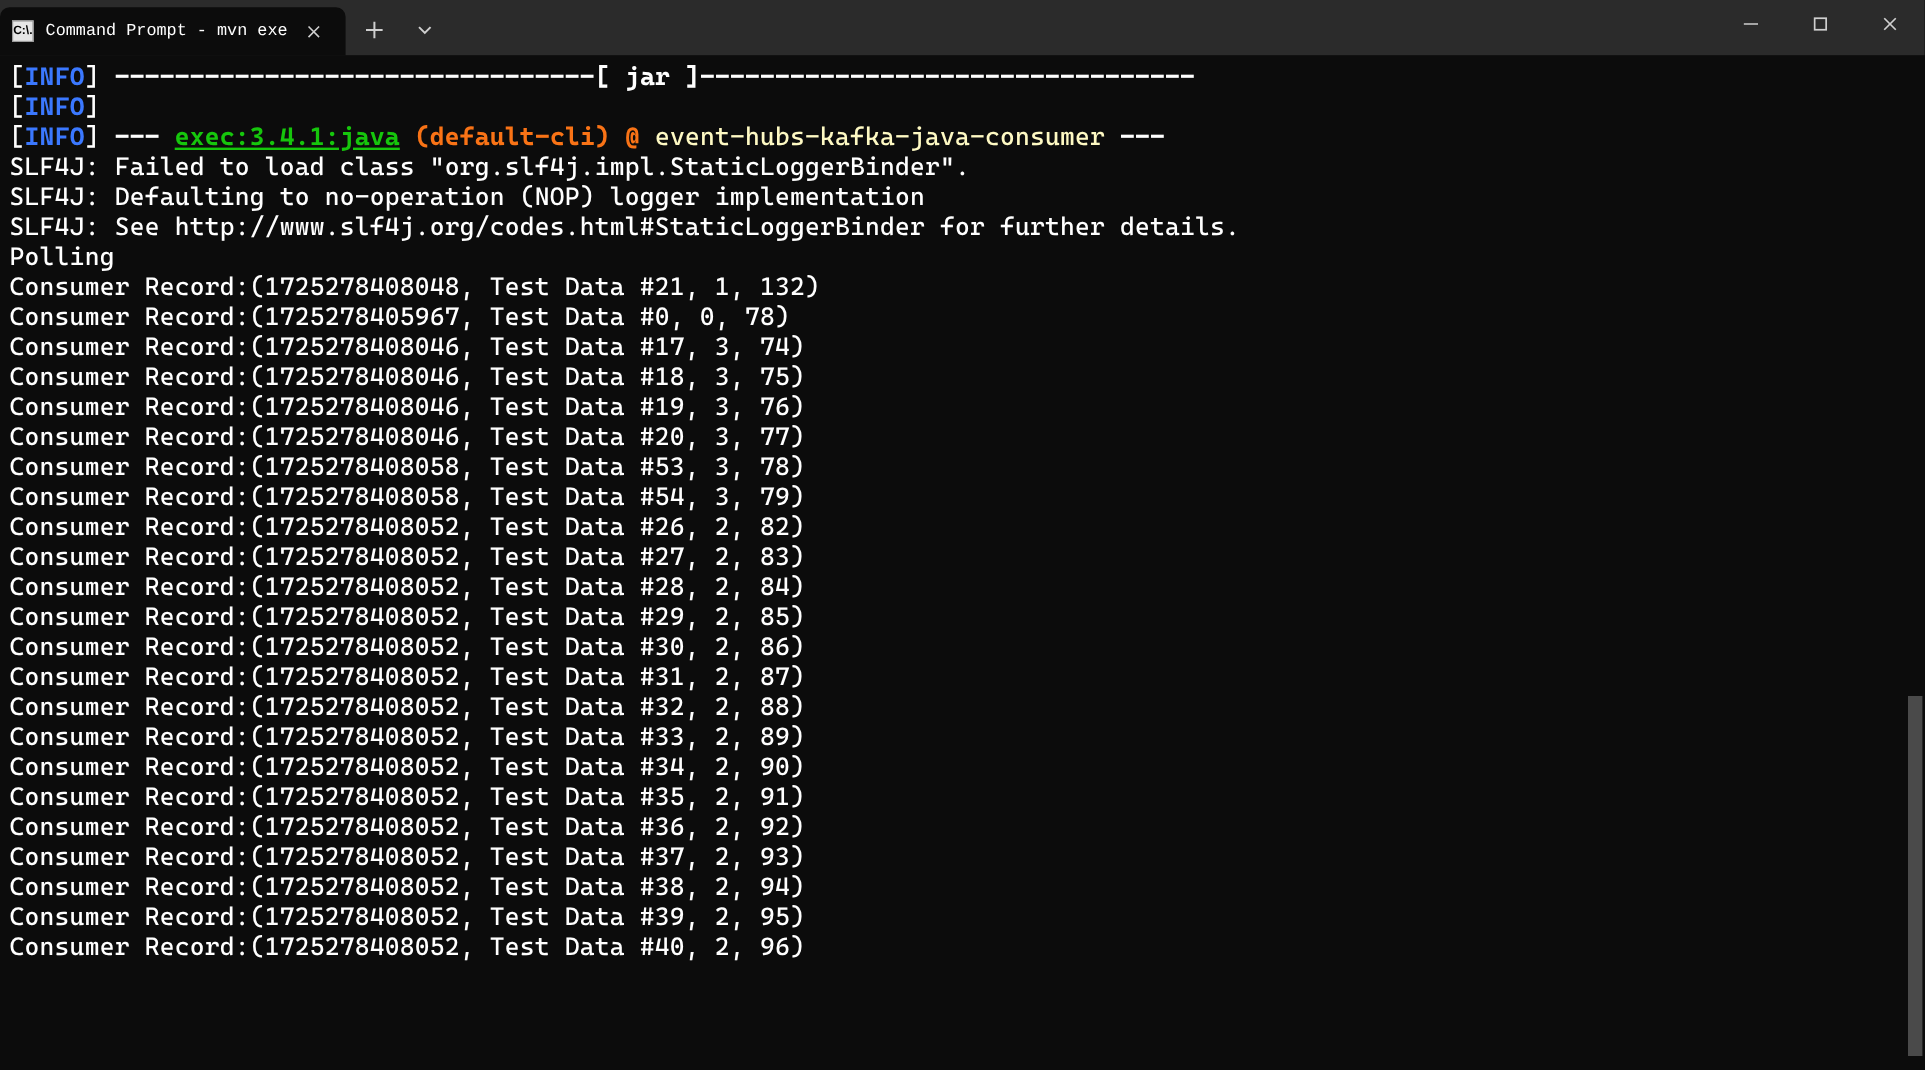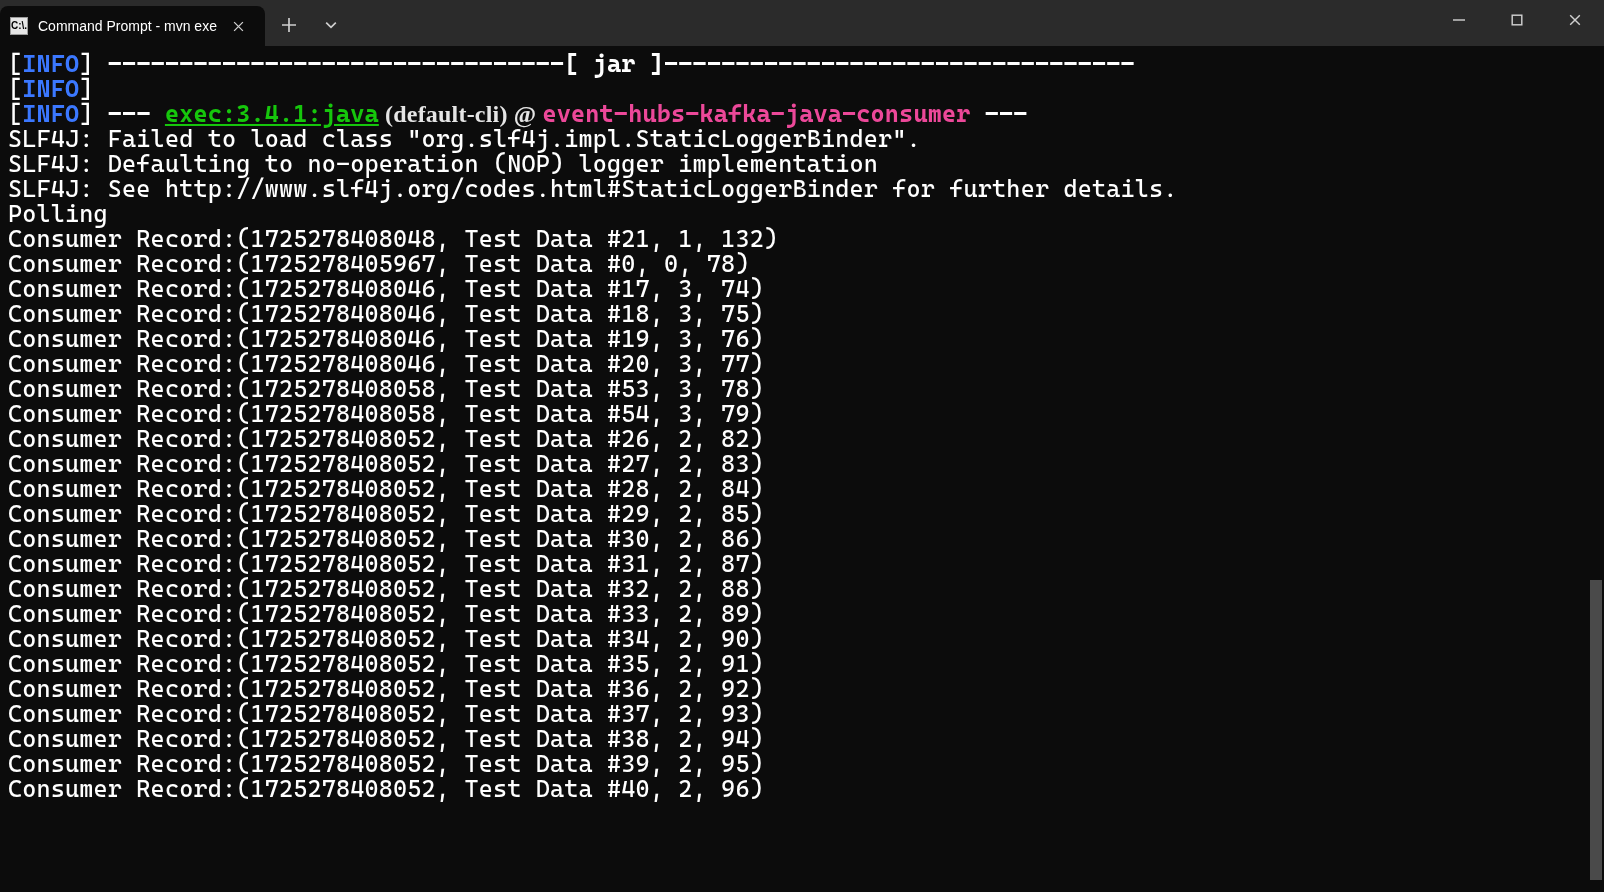--- a/index.html
+++ b/index.html
@@ -39,21 +39,21 @@
     align-items: center;
     justify-content: center;
     font-size: 10px;
     font-weight: bold;
     color: #000;
     line-height: 1;
     font-family: 'Segoe UI', sans-serif;
   }
   .tab .tab-title {
     color: #ffffff;
-    font-family: Liberation Sans, sans-serif;
+    font-family: Liberation Mono, monospace;
     font-size: 14px;
     white-space: nowrap;
     overflow: hidden;
     text-overflow: ellipsis;
     flex: 1;
   }
   .tab .tab-close {
     width: 24px;
     height: 24px;
     display: flex;
@@ -89,31 +89,31 @@
     height: 40px;
     display: flex;
     align-items: center;
     justify-content: center;
     color: #cfcfcf;
   }
   .win-btn svg { stroke: currentColor; }
 
   .terminal {
     padding: 6px 8px 0 8px;
-    font-size: 24px;
+    font-size: 21px;
     line-height: 25px;
     white-space: pre;
     letter-spacing: 0.2px;
   }
   .bracket { color: #ffffff; }
   .info-tag { color: #3b78ff; font-weight: bold; }
   .dashes { color: #ffffff; font-weight: bold;}
   .exec-goal { color: #16c60c; font-weight: bold; text-decoration: underline; }
-  .exec-default { color: #e5e5e5; font-weight: bold; font-family: Liberation Serif, serif;}
-  .exec-artifact { color: #ec4899; font-weight: bold;}
+  .exec-default { color: #f97316; font-weight: bold;}
+  .exec-artifact { color: #fef9c3; font-weight: normal;}
   .scrollbar {
     position: absolute;
     right: 2px;
     top: 580px;
     width: 12px;
     height: 300px;
     background: #4a4a4a;
     border-radius: 0;
   }
 </style>

